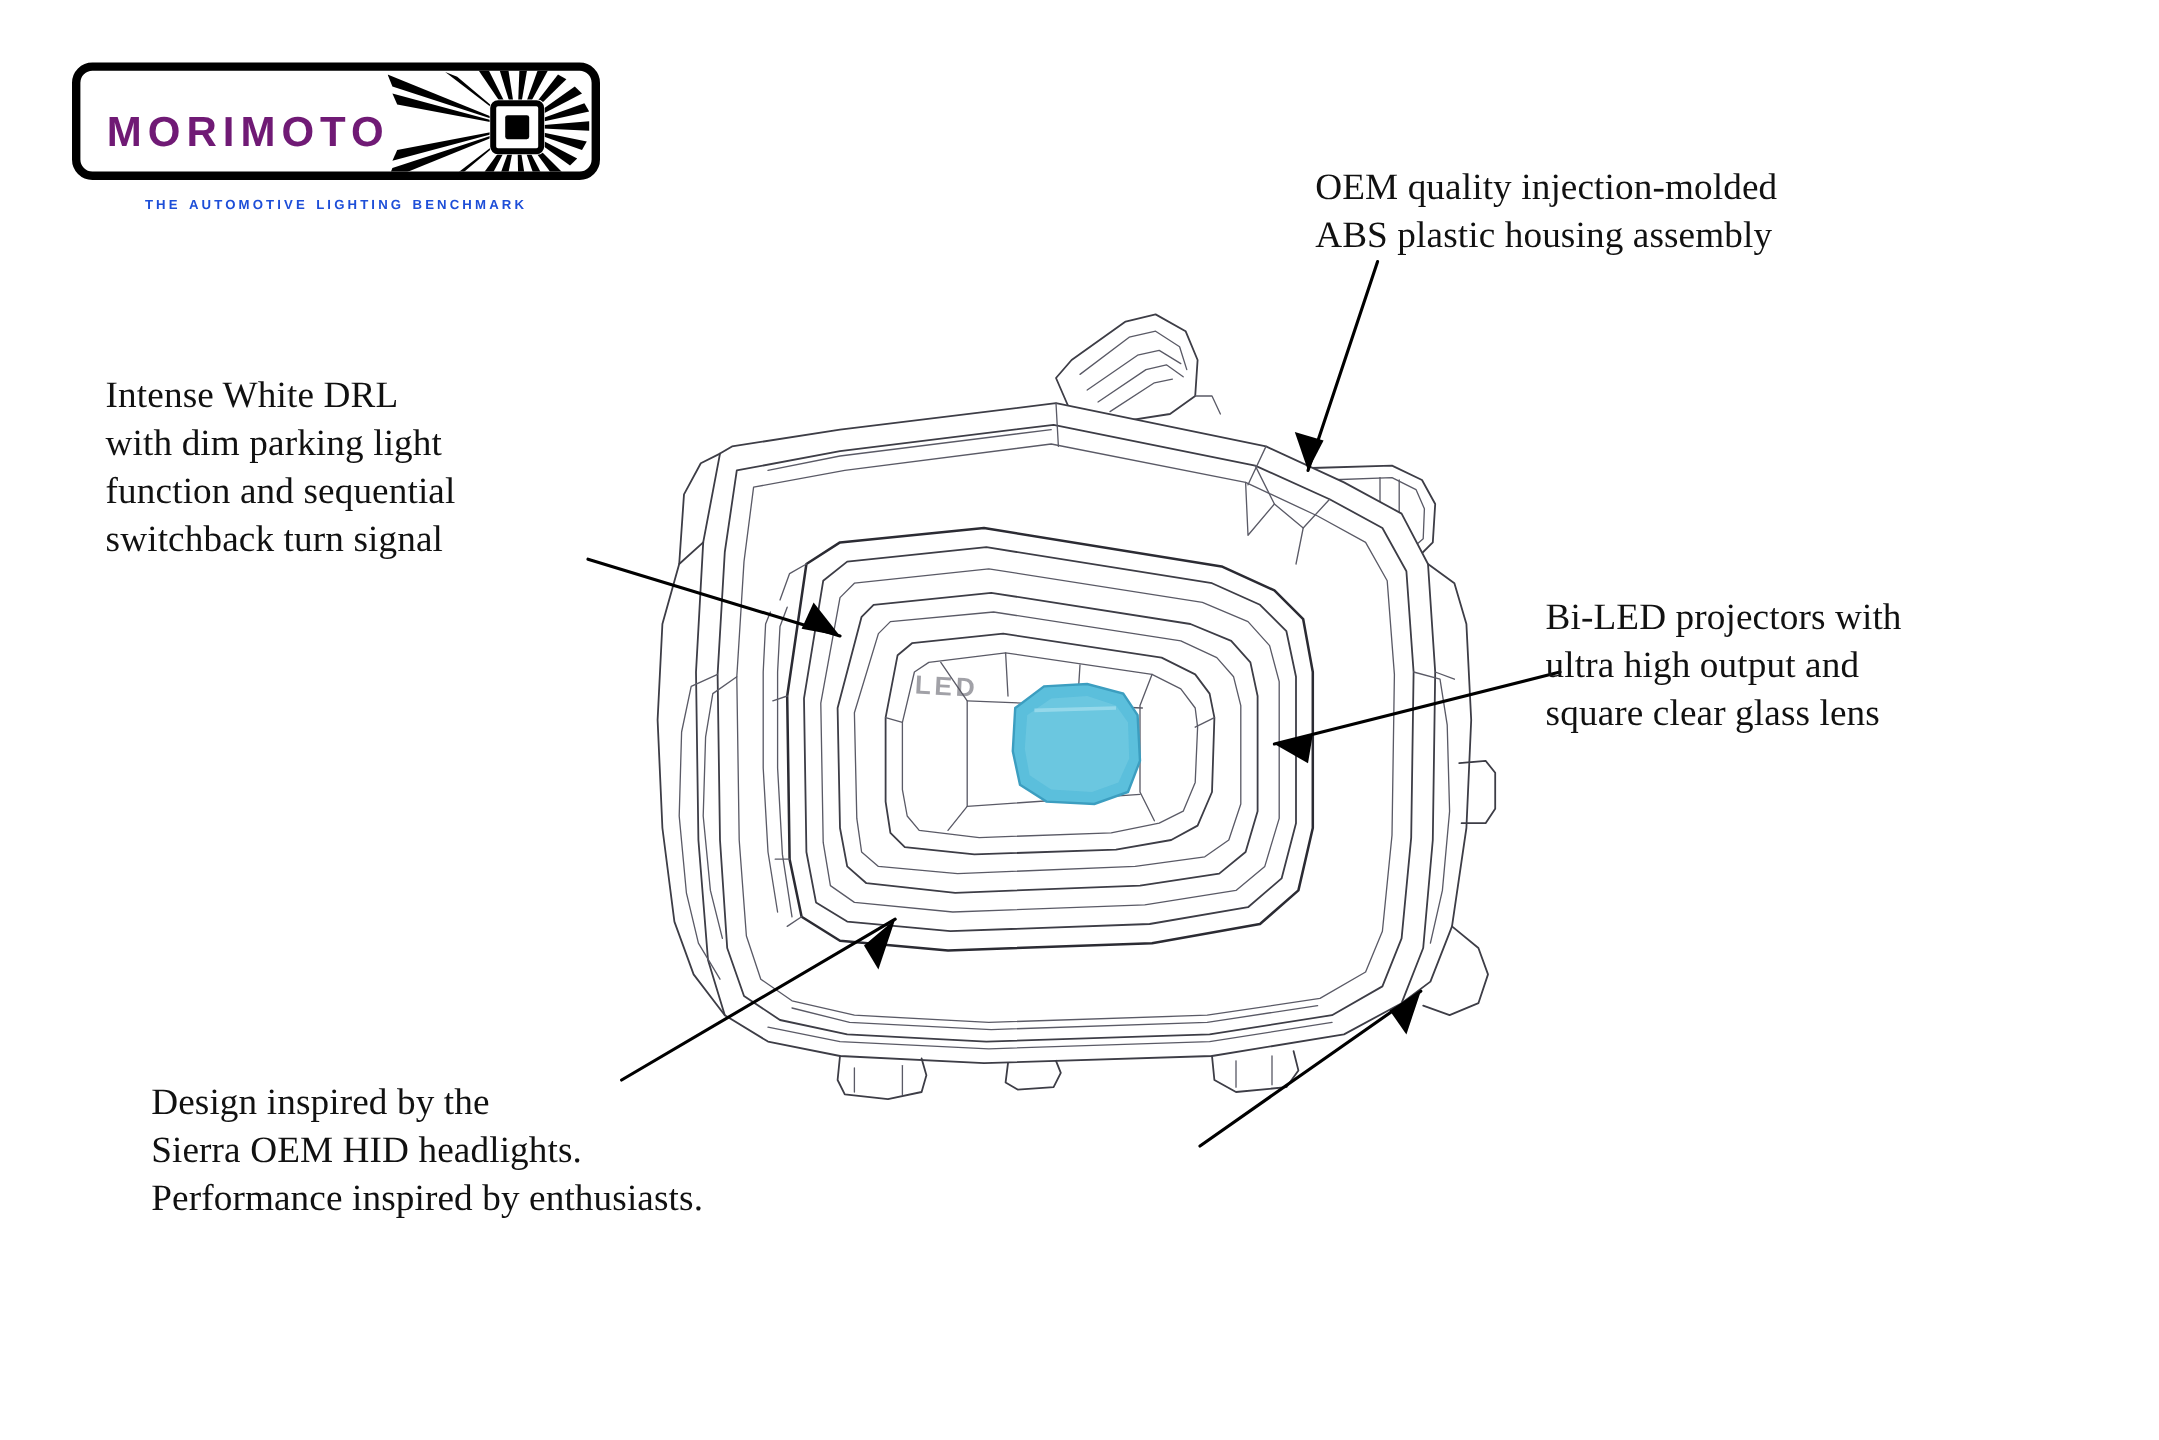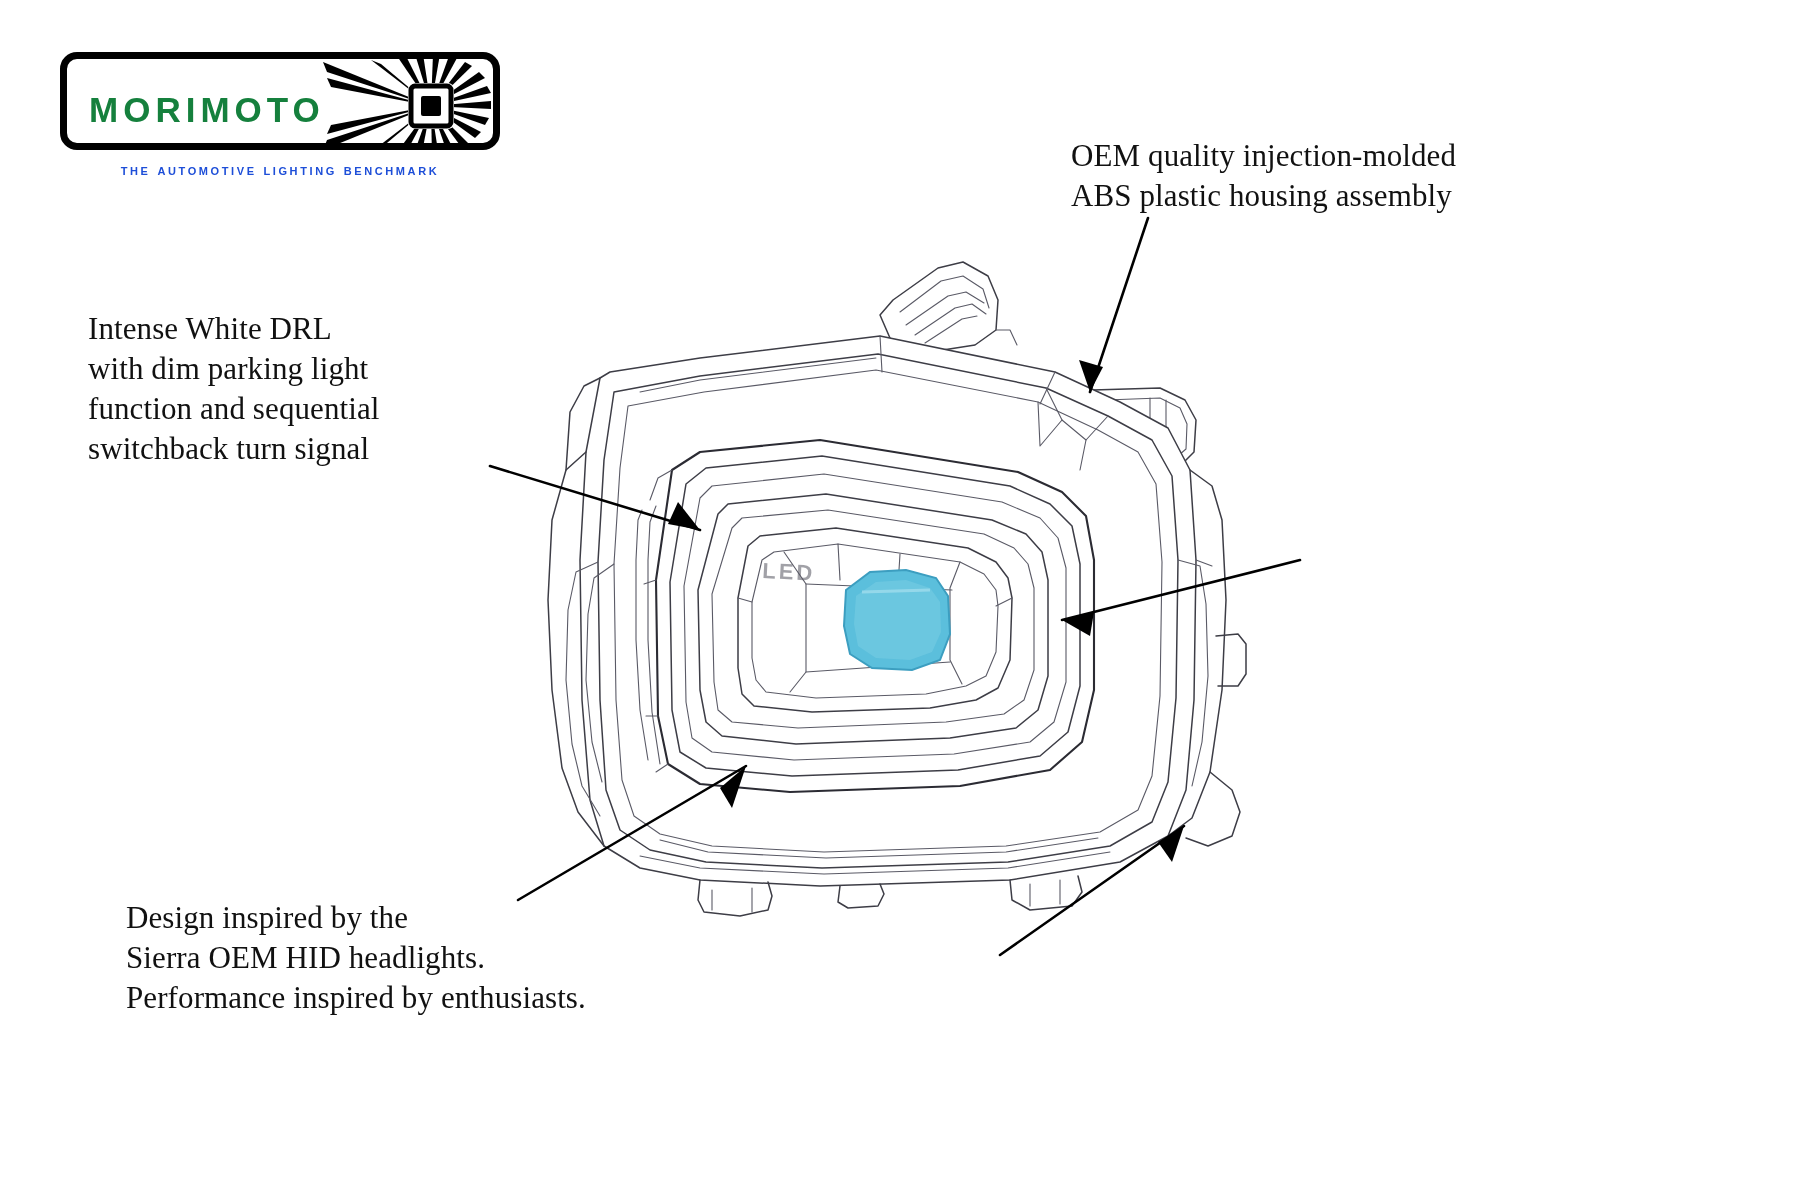--- a/index.html
+++ b/index.html
@@ -36,21 +36,21 @@
   }
   #logo-wordmark {
     position: absolute;
     left: 22px;
     top: 14px;
     font-family: "Liberation Sans", "DejaVu Sans", sans-serif;
     font-weight: 700;
     font-size: 50px;
     letter-spacing: 5px;
     line-height: 64px;
-    color: #15803d;
+    color: #701a75;
     white-space: nowrap;
     font-variant: small-caps;
     text-transform: lowercase;
   }
   #logo-burst {
     position: absolute;
     right: -2px;
     top: -3px;
     width: 172px;
     height: 100px;
@@ -71,21 +71,21 @@
 
   
   .annot {
     position: absolute;
     color: #111111;
     font-size: 31px;
     line-height: 40px;
     white-space: pre-line;
     letter-spacing: 0.1px;
   }
-  #annot-housing   { left: 1071px; top: 136px;  }
+  #annot-housing   { left: 1096px; top: 136px;  }
   #annot-drl       { left: 88px;   top: 309px;  }
   #annot-projector { left: 1288px; top: 494px;  }
   #annot-design    { left: 126px;  top: 898px;  }
   #annot-pc-lens   { left: 1043px; top: 960px;  }
 
   
   #art, #leaders {
     position: absolute;
     left: 0;
     top: 0;
@@ -498,19 +498,22 @@
   </div>
 
   <div class="annot" id="annot-housing">OEM quality injection-molded
 ABS plastic housing assembly</div>
 
   <div class="annot" id="annot-drl">Intense White DRL
 with dim parking light
 function and sequential
 switchback turn signal</div>
 
+  <div class="annot" id="annot-projector">Bi-LED projectors with
+ultra high output and
+square clear glass lens</div>
 
   <div class="annot" id="annot-design">Design inspired by the
 Sierra OEM HID headlights.
 Performance inspired by enthusiasts.</div>
 
 
 </div>
 
 </body></html>

